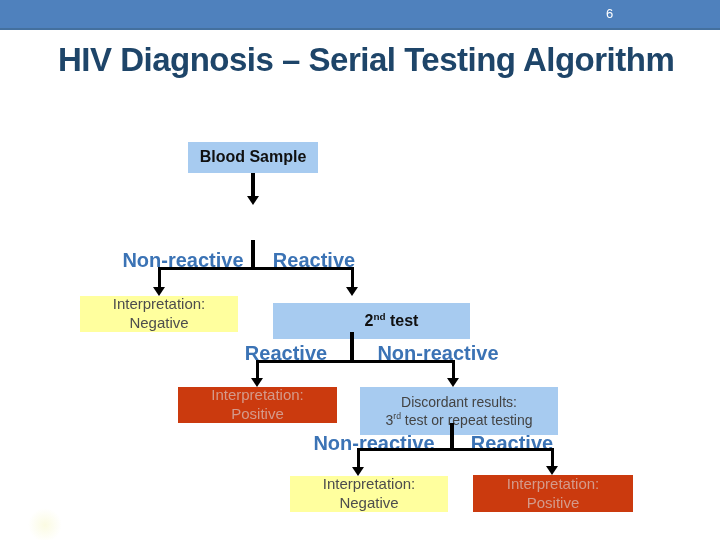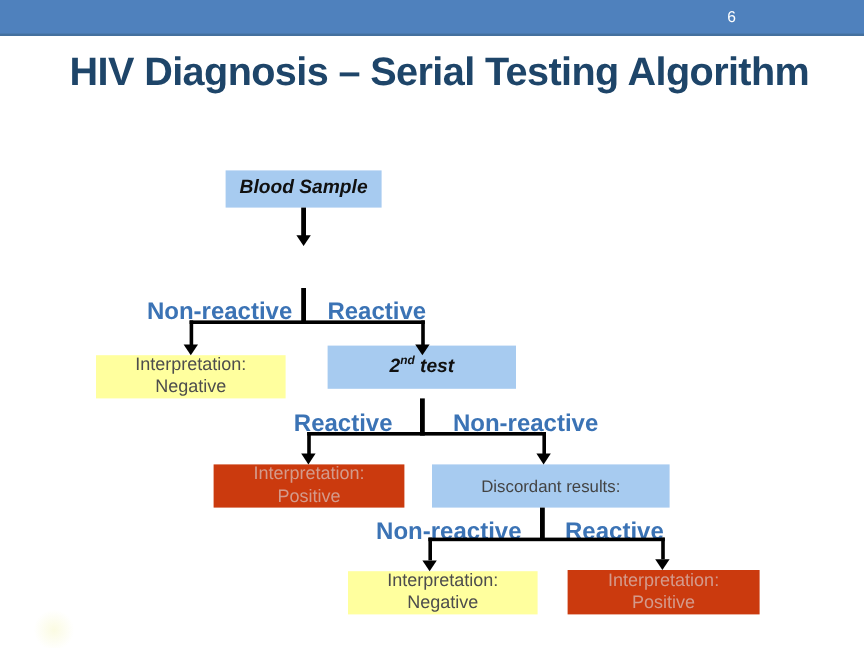--- a/index.html
+++ b/index.html
@@ -19,21 +19,21 @@
     position:absolute;left:18px;top:41px;width:700px;
     color:#1e4569;font-size:33px;font-weight:bold;letter-spacing:-0.5px;
     white-space:nowrap;
     margin-left:40px;
   }
   .node{
     position:absolute;display:flex;flex-direction:column;
     align-items:center;justify-content:center;text-align:center;
     line-height:1.15;
   }
-  .box-blue{background:#a7cbf0;color:#101010;font-weight:bold;font-size:16px;font-style:italic;}
+  .box-blue{background:#a7cbf0;color:#101010;font-weight:bold;font-size:16px;}
   .box-yellow{background:#ffff9e;color:#4d4d4d;font-size:15px;line-height:1.25;}
   .box-red{background:#cb3a0e;color:#d49a8b;font-size:15px;line-height:1.25;}
   .box-discordant{background:#a7cbf0;color:#434343;font-size:14px;line-height:1.3;}
   sup{font-size:0.62em;line-height:0;}
   .branch-label{
     position:absolute;color:#3b73b5;font-weight:bold;font-size:20px;
     text-align:center;white-space:nowrap;
   }
   .cline{position:absolute;background:#000000;}
   .arrowhead{
@@ -59,31 +59,32 @@
   <div class="node box-blue" style="left:188px;top:142px;width:130px;height:31px;">
     <span>Blood Sample</span>
   </div>
 
 
   <div class="node box-yellow" style="left:80px;top:296px;width:158px;height:36px;">
     <span>Interpretation:</span>
     <span>Negative</span>
   </div>
 
-  <div class="node box-blue" style="left:273px;top:288px;width:157px;height:36px;">
+  <div class="node box-blue" style="left:273px;top:303px;width:157px;height:36px;padding-left:40px;">
     <span><span>2</span><sup>nd</sup><span> test</span></span>
   </div>
 
   <div class="node box-red" style="left:178px;top:387px;width:159px;height:36px;">
     <span>Interpretation:</span>
     <span>Positive</span>
   </div>
 
-  <div class="node box-discordant" style="left:360px;top:387px;width:198px;height:36px;">
+  <div class="node box-discordant" style="left:360px;top:387px;width:198px;height:48px;">
     <span>Discordant results:</span>
+    <span><span>3</span><sup>rd</sup><span> test or repeat testing</span></span>
   </div>
 
   <div class="node box-yellow" style="left:290px;top:476px;width:158px;height:36px;">
     <span>Interpretation:</span>
     <span>Negative</span>
   </div>
 
   <div class="node box-red" style="left:473px;top:475px;width:160px;height:37px;">
     <span>Interpretation:</span>
     <span>Positive</span>

